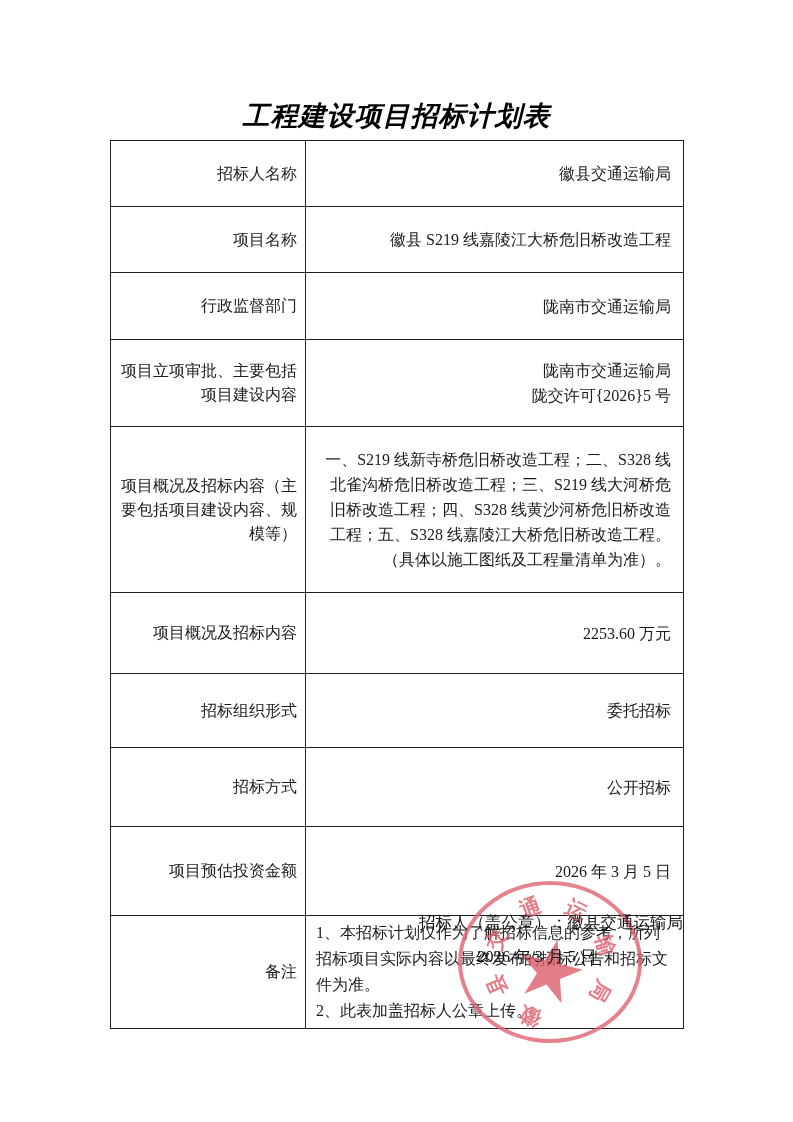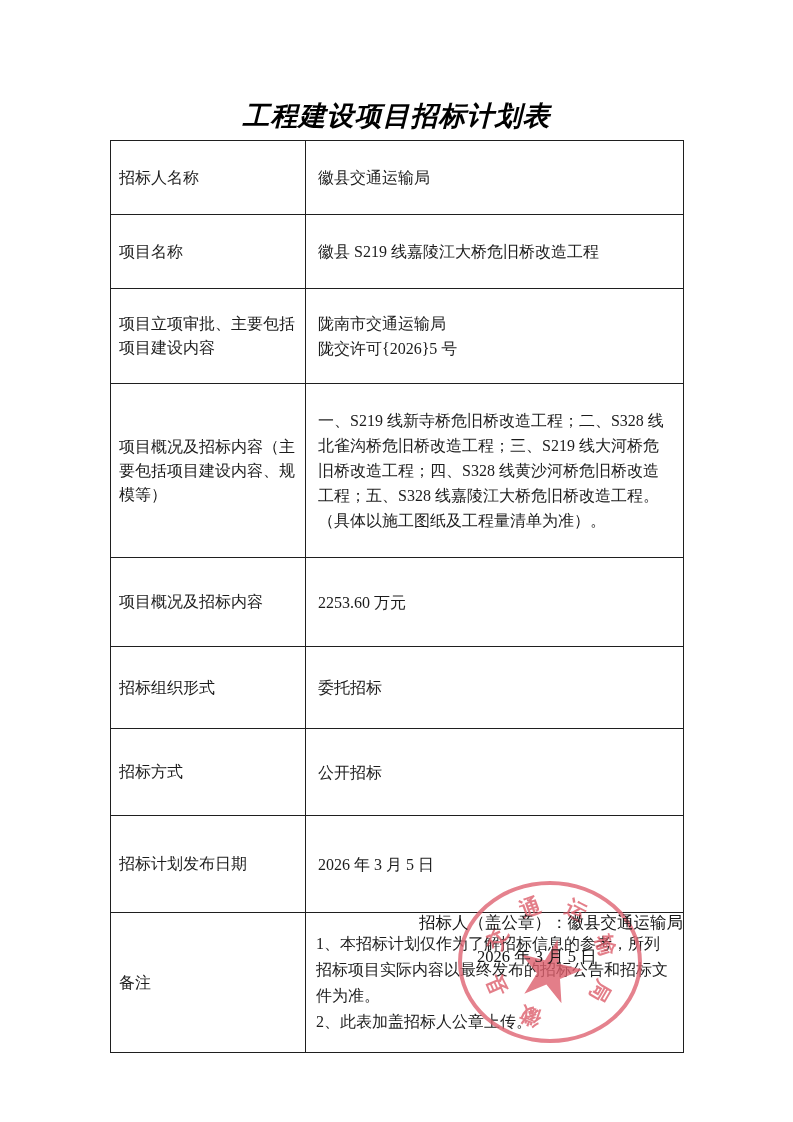--- a/index.html
+++ b/index.html
@@ -18,24 +18,24 @@
     position:absolute;left:110px;top:140px;width:573px;
     border-collapse:collapse;table-layout:fixed;
     font-size:16px;color:#1c1c1c;
   }
   table.info-table td{
     border:1.6px solid #1f1f1f;
     vertical-align:middle;
     white-space:pre-line;
   }
   td.cell-label{
-    width:195px;text-align:left;line-height:24px;padding:18px 8px;
+    width:195px;text-align:right;line-height:24px;padding:2px 8px;
   }
   td.cell-value{
-    width:378px;text-align:left;line-height:25px;padding:2px 12px;
+    width:378px;text-align:right;line-height:25px;padding:14px 12px;
   }
   td.cell-value.align-left{text-align:left;line-height:26px;padding:4px 10px;}
   tr.r1 td{height:37px} tr.r2 td{height:37px} tr.r3 td{height:38px}
   tr.r4 td{height:58px} tr.r5 td{height:137px} tr.r6 td{height:48px}
   tr.r7 td{height:52px} tr.r8 td{height:45px} tr.r9 td{height:50px}
   tr.r10 td{height:58px} tr.r11 td{height:60px} tr.r12 td{height:103px}
 
   .signature{
     position:absolute;left:419px;top:906px;z-index:2;
     font-size:16.5px;line-height:34px;color:#151515;
@@ -76,20 +76,24 @@
     </colgroup>
   <tbody>
     <tr class="r1">
       <td class="cell-label">招标人名称</td>
       <td class="cell-value">徽县交通运输局</td>
     </tr>
     <tr class="r2">
       <td class="cell-label">项目名称</td>
       <td class="cell-value">徽县 S219 线嘉陵江大桥危旧桥改造工程</td>
     </tr>
+    <tr class="r3">
+      <td class="cell-label">行政监督部门</td>
+      <td class="cell-value">陇南市交通运输局</td>
+    </tr>
     <tr class="r4">
       <td class="cell-label">项目立项审批、主要包括项目建设内容</td>
       <td class="cell-value">陇南市交通运输局
 陇交许可{2026}5 号</td>
     </tr>
     <tr class="r5">
       <td class="cell-label">项目概况及招标内容（主要包括项目建设内容、规模等）</td>
       <td class="cell-value">一、S219 线新寺桥危旧桥改造工程；二、S328 线北雀沟桥危旧桥改造工程；三、S219 线大河桥危旧桥改造工程；四、S328 线黄沙河桥危旧桥改造工程；五、S328 线嘉陵江大桥危旧桥改造工程。（具体以施工图纸及工程量清单为准）。</td>
     </tr>
     <tr class="r7">
@@ -98,21 +102,21 @@
     </tr>
     <tr class="r8">
       <td class="cell-label">招标组织形式</td>
       <td class="cell-value">委托招标</td>
     </tr>
     <tr class="r9">
       <td class="cell-label">招标方式</td>
       <td class="cell-value">公开招标</td>
     </tr>
     <tr class="r11">
-      <td class="cell-label">招标计划发布日期</td>
+      <td class="cell-label">项目预估投资金额</td>
       <td class="cell-value">2026 年 3 月 5 日</td>
     </tr>
     <tr class="r12">
       <td class="cell-label">备注</td>
       <td class="cell-value align-left">1、本招标计划仅作为了解招标信息的参考，所列招标项目实际内容以最终发布的招标公告和招标文件为准。
 2、此表加盖招标人公章上传。</td>
     </tr>
   </tbody>
 </table>
 

